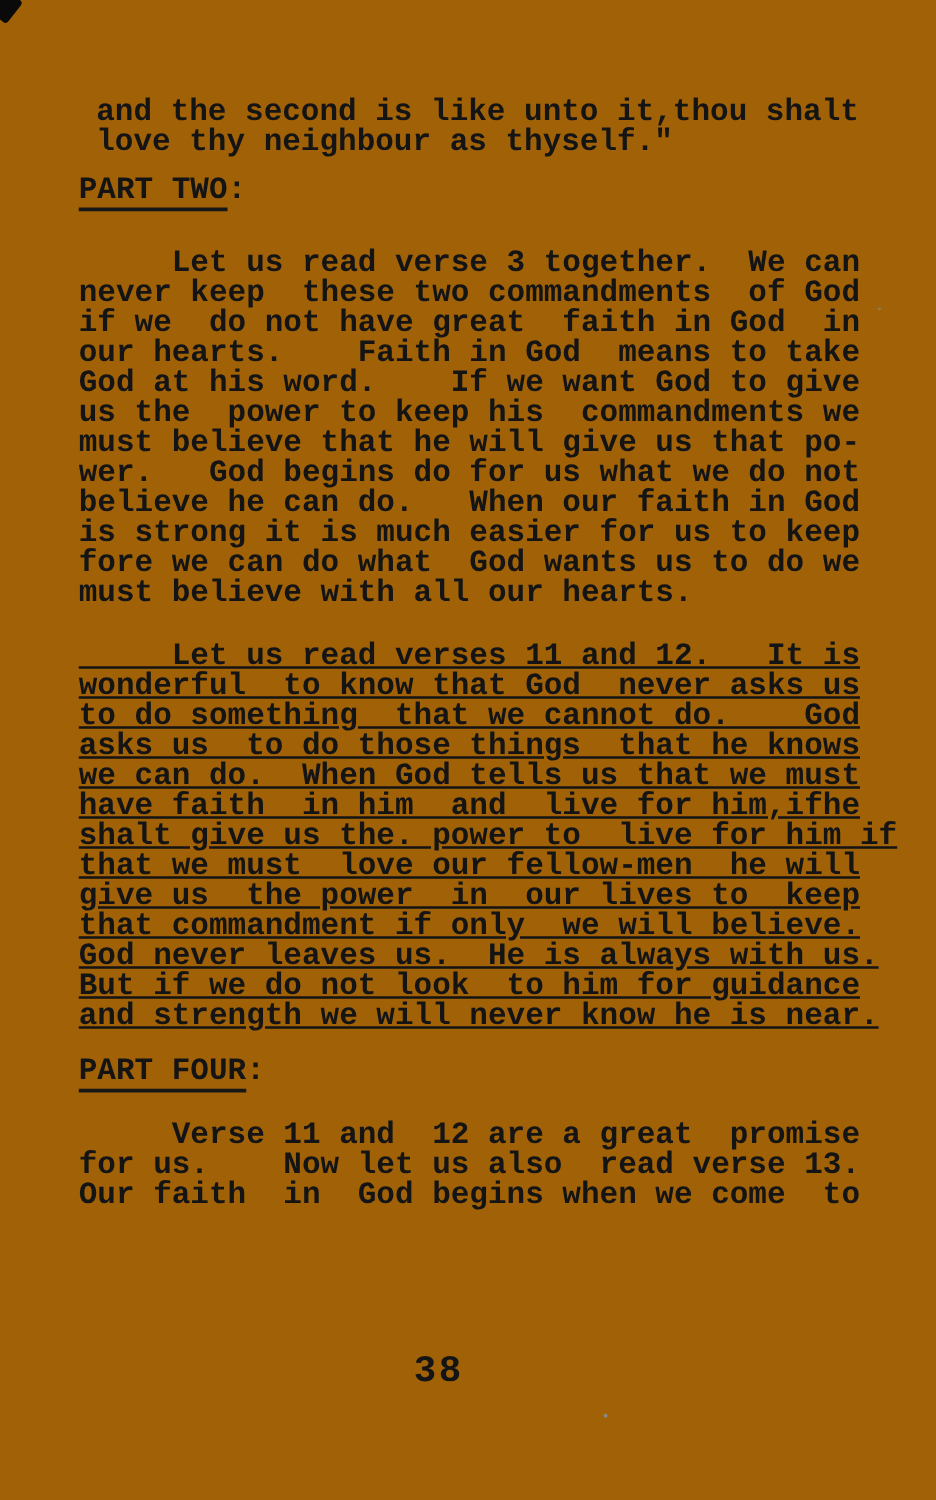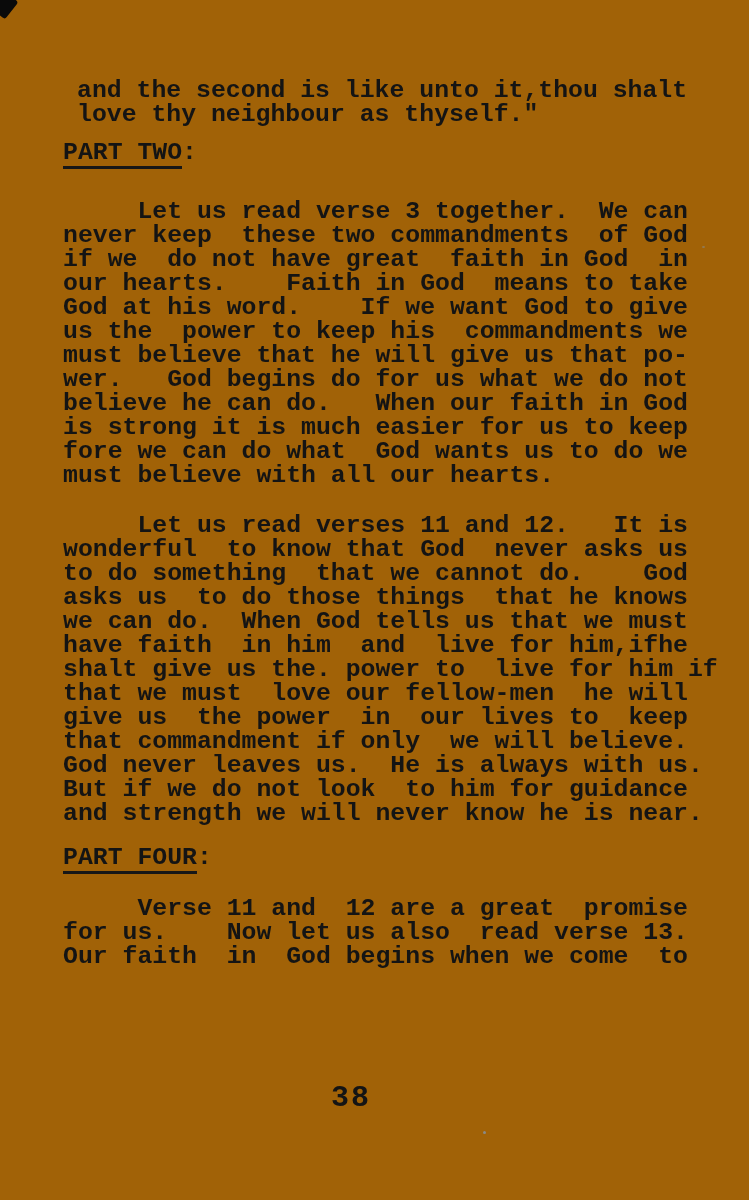--- a/index.html
+++ b/index.html
@@ -23,21 +23,21 @@
   .intro { margin-left: 14px; }
   .heading {
     margin: 0; padding: 0;
     font-size: 24.8px; font-weight: 700; line-height: 24px;
     white-space: pre;
   }
   .heading-part-two   { margin-top: 14px; }
   .heading-part-three { margin-top: 26px; }
   .heading-part-four  { margin-top: 20px; }
   .para-part-two   { margin-top: 30px; }
-  .para-part-three { margin-top: 26px; }
+  .para-part-three { margin-top: 26px; text-decoration: underline; }
   .para-part-four  { margin-top: 22px; }
   .u {
     display: inline-block;
     border-bottom: 3px solid #171717;
     padding-bottom: 2px;
   }
   .page-number {
     position: absolute;
     left: 331px; top: 1086px;
     font-size: 30px; font-weight: 700; line-height: 24px;

